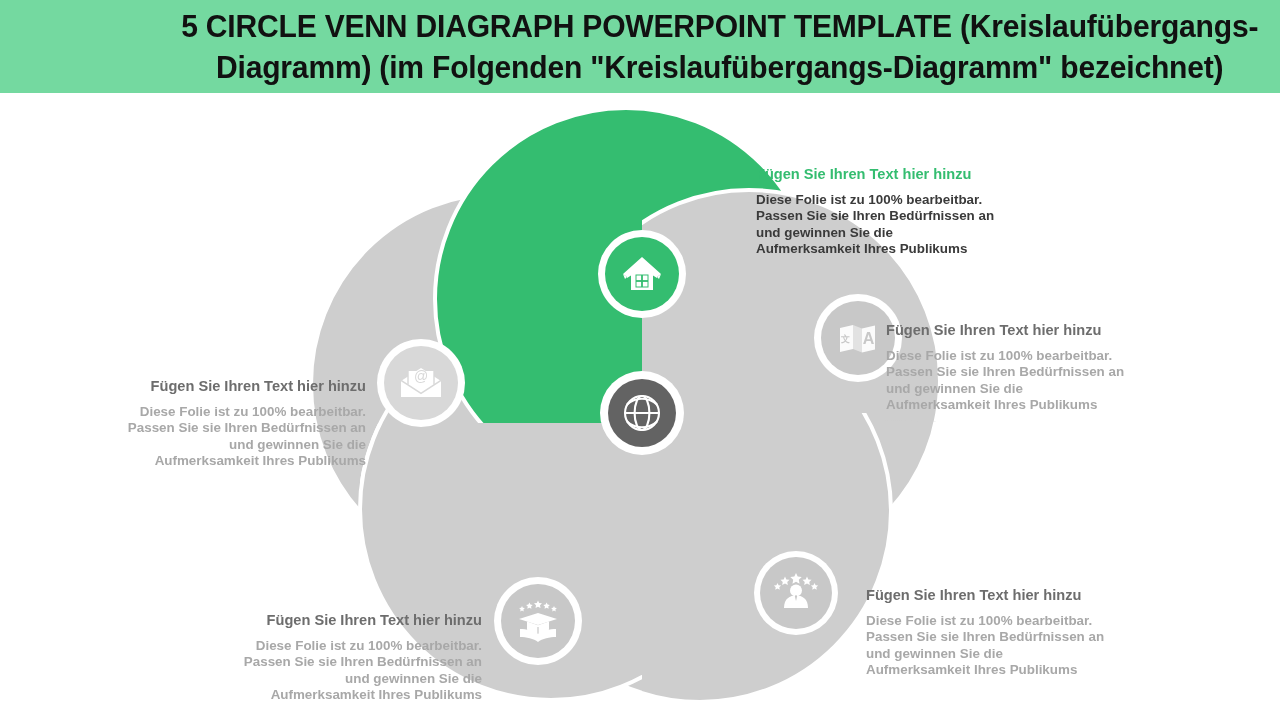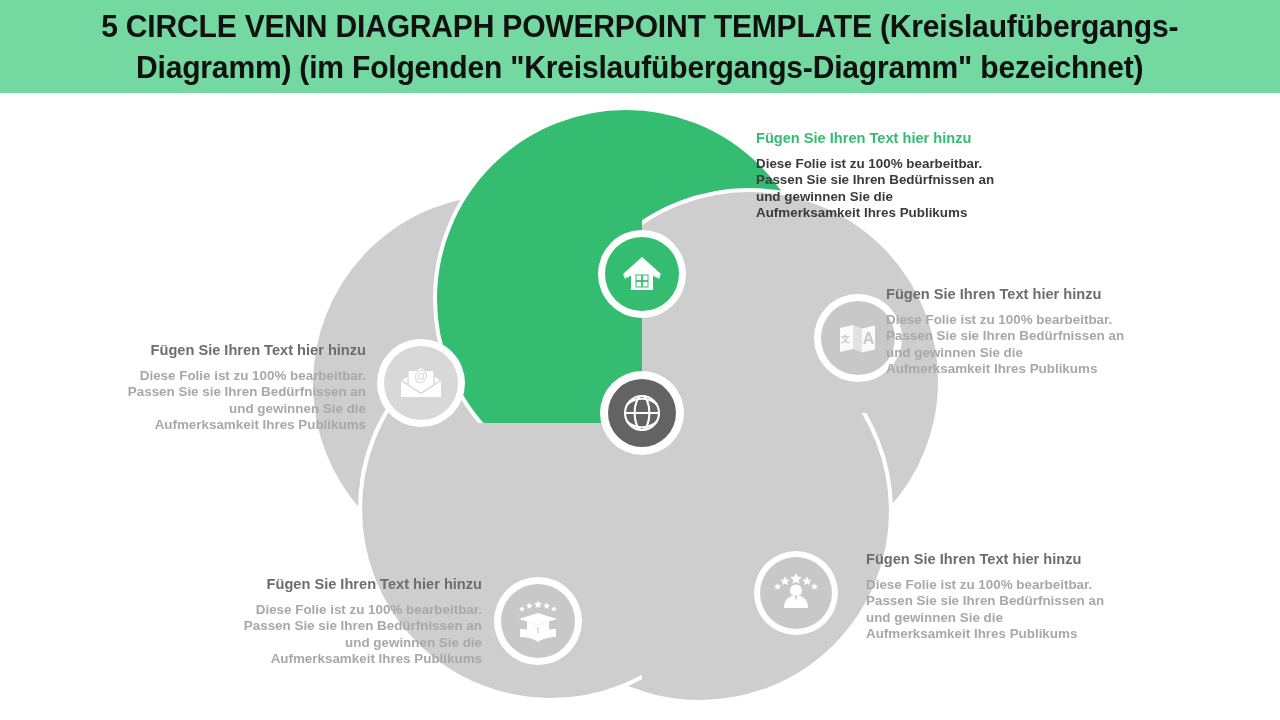--- a/index.html
+++ b/index.html
@@ -17,21 +17,21 @@
 
   
   #header-banner {
     position: absolute;
     left: 0; top: 0;
     width: 1280px;
     height: 93px;
     background: #74d9a0;
     display: flex;
     align-items: center;
-    justify-content: center;
+    justify-content: flex-end;
     box-sizing: border-box;
     padding: 4px 14px;
   }
   #header-title {
     font-family: "Liberation Sans", sans-serif;
     font-weight: bold;
     font-size: 30.5px;
     line-height: 41px;
     color: #111111;
     text-align: center;
@@ -53,20 +53,21 @@
     left: 0; top: 0;
     width: 1280px;
     height: 627px;
     display: block;
   }
 
   
   .text-block {
     position: absolute;
     box-sizing: border-box;
+    margin-top: 36px;
   }
   .tb-title {
     font-family: "Liberation Sans", sans-serif;
     font-weight: bold;
     font-size: 14.6px;
     line-height: 18px;
     margin: 0 0 9px 0;
     white-space: nowrap;
   }
   .tb-body {

